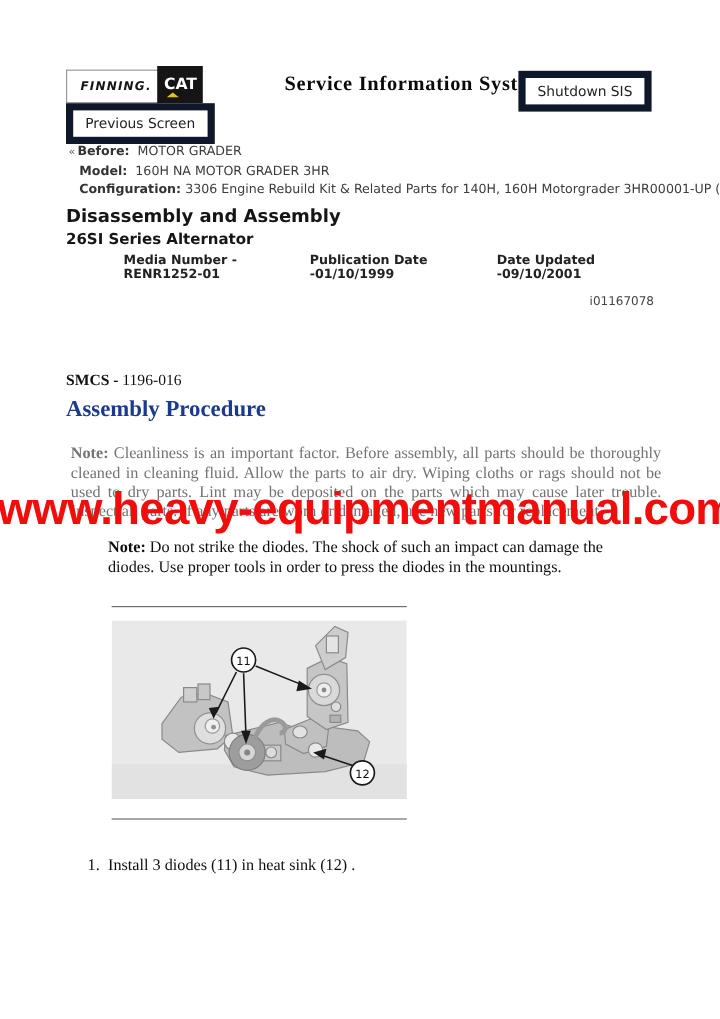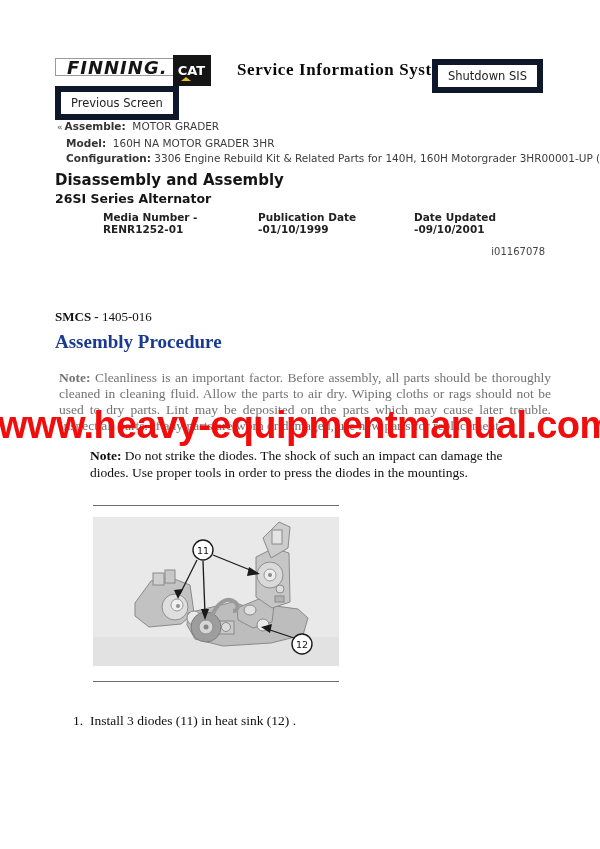--- a/index.html
+++ b/index.html
@@ -11,27 +11,27 @@
     background: #ffffff;
     font-family: "Liberation Serif", serif;
     color: #111;
     overflow: hidden;
   }
 
   
   .logo-row { position: absolute; left: 55px; top: 55px; display: flex; align-items: flex-start; }
   .finning-box {
     margin-top: 3px;
-    height: 18px;
+    height: 28px;
     border: 1px solid #9a9a9a;
     display: flex; align-items: center;
     padding: 0 16px 0 11px;
     font-family: "DejaVu Sans", sans-serif;
     font-weight: bold; font-style: italic;
-    font-size: 18px; letter-spacing: 1px; color: #151515;
+    font-size: 10px; letter-spacing: 1px; color: #151515;
   }
   .cat-box {
     width: 38px; height: 31px; margin-left: -12px; margin-top: 0;
     background: #151515; color: #ffffff;
     font-family: "DejaVu Sans", sans-serif;
     font-weight: bold; font-size: 13px;
     display: flex; align-items: center; justify-content: center;
     position: relative;
   }
   .cat-box .cat-tri {
@@ -148,21 +148,21 @@
     </div>
   </div>
 
   <div class="sis-title">Service Information System</div>
 
   <button class="btn btn-shutdown">Shutdown SIS</button>
   <button class="btn btn-prev">Previous Screen</button>
 
   <div class="product-info">
     <div>
-      <span class="pi-marker">«</span><b>Assemble:</b>&nbsp;
+      <span class="pi-marker">«</span><b>Before:</b>&nbsp;
       <span>MOTOR GRADER</span>
     </div>
     <div class="pi-indent">
       <b>Model:</b>&nbsp;
       <span>160H NA MOTOR GRADER 3HR</span>
     </div>
     <div class="pi-indent">
       <b>Configuration:</b>
       <span>3306 Engine Rebuild Kit &amp; Related Parts for 140H, 160H Motorgrader 3HR00001-UP (MACHINE)</span>
     </div>
@@ -174,21 +174,21 @@
     <div class="media-row">
       <div class="media-col1">Media Number -RENR1252-01</div>
       <div class="media-col2">Publication Date -01/10/1999</div>
       <div>Date Updated -09/10/2001</div>
     </div>
   </div>
 
   <div class="doc-id">i01167078</div>
 
 
-  <div class="smcs"><b>SMCS -</b><span> 1405-016</span></div>
+  <div class="smcs"><b>SMCS -</b><span> 1196-016</span></div>
 
   <div class="h-blue h2">Assembly Procedure</div>
 
   <div class="note1"><b>Note:</b><span> Cleanliness is an important factor. Before assembly, all parts should be thoroughly cleaned in cleaning fluid. Allow the parts to air dry. Wiping cloths or rags should not be used to dry parts. Lint may be deposited on the parts which may cause later trouble. Inspect all parts. If any parts are worn or damaged, use new parts for replacement.</span></div>
 
   <div class="watermark">www.heavy-equipmentmanual.com</div>
 
   <div class="note2"><b>Note:</b><span> Do not strike the diodes. The shock of such an impact can damage the diodes. Use proper tools in order to press the diodes in the mountings.</span></div>
 
   <div class="illus">

